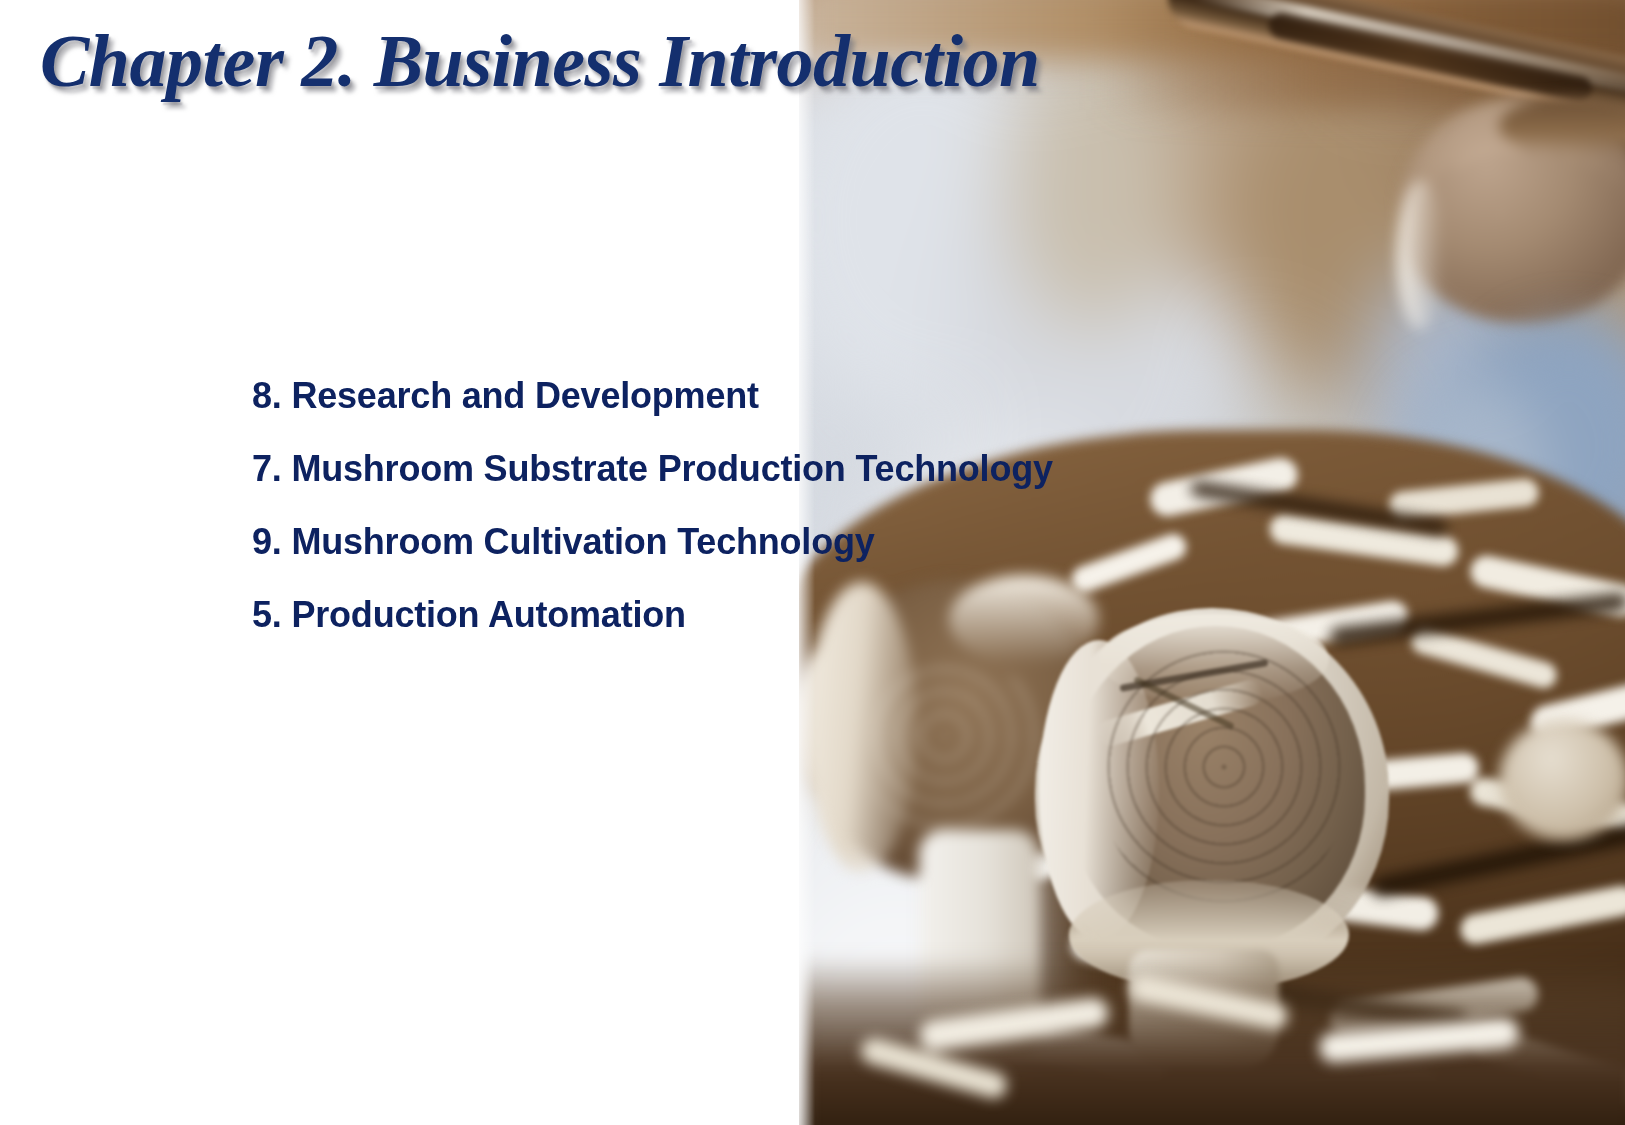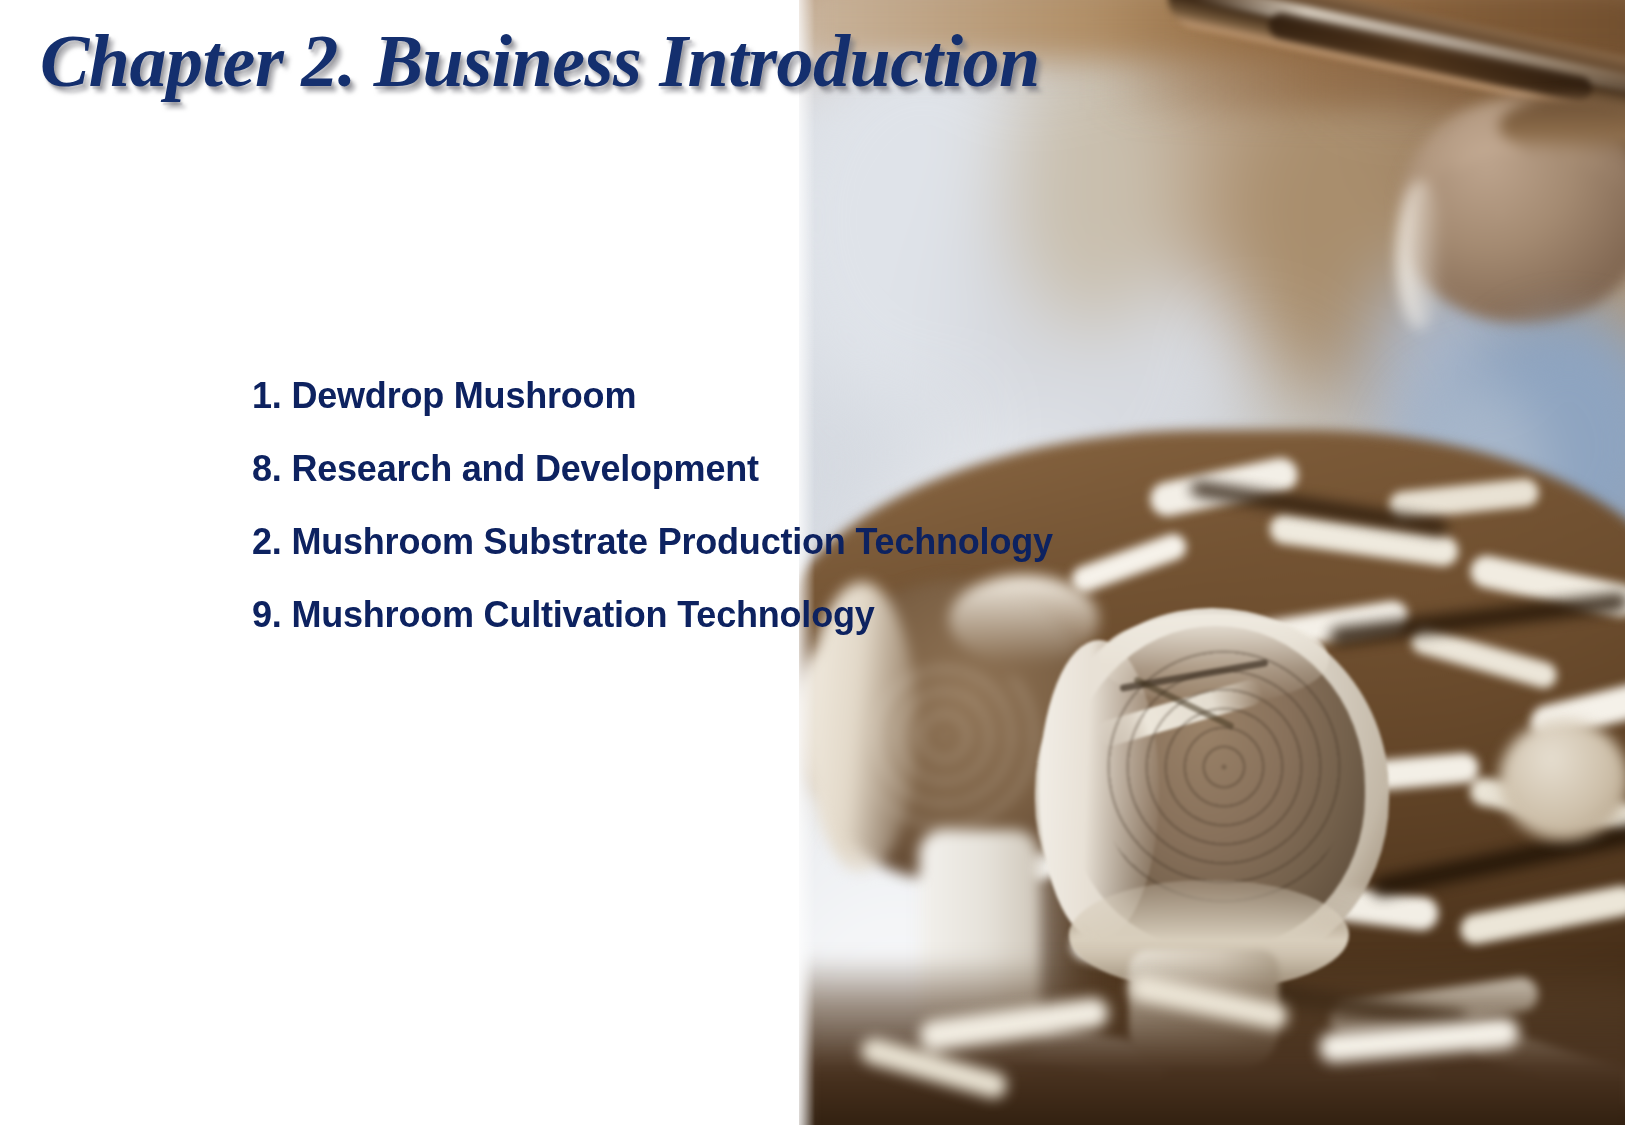--- a/index.html
+++ b/index.html
@@ -271,19 +271,19 @@
       <div style="position:absolute;left:60px;top:80px;width:150px;height:26px;background:#e7e0d0;border-radius:40px;transform:rotate(16deg);"></div>
     </div>
 
     <div style="position:absolute;left:0;top:0;width:16px;height:1125px;
                 background:linear-gradient(90deg, rgba(255,255,255,0.75) 0%, rgba(255,255,255,0) 100%);"></div>
   </div>
 
   <div id="slide-title">Chapter 2. Business Introduction</div>
 
   <ul id="agenda">
-    <li>1. Dewdrop Mushroom</li>
     <li>8. Research and Development</li>
-    <li>2. Mushroom Substrate Production Technology</li>
+    <li>7. Mushroom Substrate Production Technology</li>
     <li>9. Mushroom Cultivation Technology</li>
+    <li>5. Production Automation</li>
   </ul>
 
 </div>
 
 </body></html>

